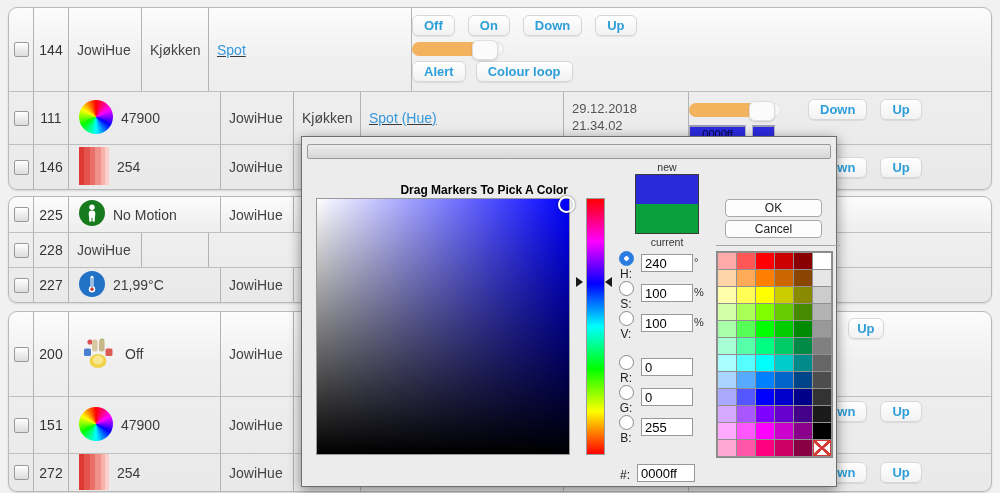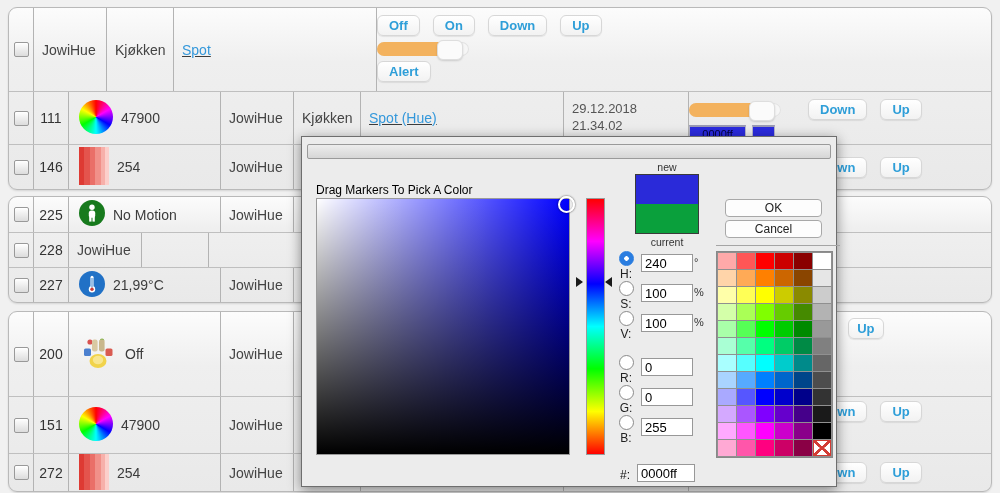--- a/index.html
+++ b/index.html
@@ -49,21 +49,21 @@
   .hexline{display:flex;gap:6px;margin-top:5px;}
   .hexchip{width:55px;height:15px;background:var(--chip);border:1px solid #b5b5cc;border-top:2px solid #9a9ab4;
            font-size:11px;color:#03033f;text-align:center;line-height:14px;}
   .hexchip.small{width:21px;}
 
   
   .dialog{position:absolute;left:301px;top:136px;width:534px;height:349px;background:#ececec;
           border:1px solid #6e6e6e;box-shadow:0 3px 12px rgba(0,0,0,.45);z-index:10;font-size:12px;color:#111;}
   .dlg-bar{position:absolute;left:5px;top:7px;right:5px;height:13px;border:1px solid #9a9a9a;
            background:linear-gradient(#ededed,#d6d6d6);border-radius:2px;}
-  .dlg-title{position:absolute;left:14px;top:46px;width:252px;text-align:left;font-weight:normal;color:#000;}
+  .dlg-title{position:absolute;left:14px;top:46px;width:252px;text-align:right;font-weight:bold;color:#000;}
   .sv{position:absolute;left:14px;top:61px;width:252px;height:255px;border:1px solid #9a9a9a;
       background:linear-gradient(to top,#000,rgba(0,0,0,0)),linear-gradient(to right,#fff,rgba(255,255,255,0)),#0000ff;}
   .svmark{position:absolute;left:256px;top:59px;width:13px;height:13px;border:2px solid #fff;border-radius:50%;
           box-shadow:0 0 2px rgba(0,0,0,.8), inset 0 0 1px rgba(0,0,0,.6);}
   .strip{position:absolute;left:284px;top:61px;width:17px;height:255px;border:1px solid #9a9a9a;
       background:linear-gradient(#f00 0%,#f0f 16.6%,#00f 33.3%,#0ff 50%,#0f0 66.6%,#ff0 83.3%,#f00 100%);}
   .hmk{position:absolute;width:0;height:0;border-top:5px solid transparent;border-bottom:5px solid transparent;}
   .hmk.l{left:274px;top:140px;border-left:7px solid #1a1a1a;}
   .hmk.r{left:303px;top:140px;border-right:7px solid #1a1a1a;}
   .swlabel{position:absolute;left:333px;width:64px;text-align:center;font-size:10.5px;color:#333;}
@@ -93,20 +93,21 @@
 </head>
 <body>
 
 <div class="screen">
   <div id="groups">
       <div class="group" style="top: 7px;">
         <div class="row" style="height: 83px;">
           <div class="cell c-cb">
             <span class="cb"></span>
           </div>
+          <div class="cell c-id">144</div>
           <div class="cell c-plg">JowiHue</div>
           <div class="cell c-room">Kjøkken</div>
           <div class="cell c-name">
             <a class="devlink" href="#">Spot</a>
           </div>
           <div class="cell c-act">
             <div style="padding-top: 7px;">
               <div class="aline">
                 <span class="abtn">Off</span>
                 <span class="abtn">On</span>
@@ -114,20 +115,21 @@
                 <span class="abtn">Up</span>
               </div>
               <div class="aline" style="margin-top: 6px;">
                 <div class="slider">
                   <div class="fill"></div>
                   <div class="handle"></div>
                 </div>
               </div>
               <div class="aline" style="margin-top: 5px; gap: 10px;">
                 <span class="abtn">Alert</span>
+                <span class="abtn">Colour loop</span>
               </div>
             </div>
           </div>
         </div>
         <div class="row" style="height: 53px;">
           <div class="cell c-cb">
             <span class="cb"></span>
           </div>
           <div class="cell c-id">111</div>
           <div class="cell c-val">

